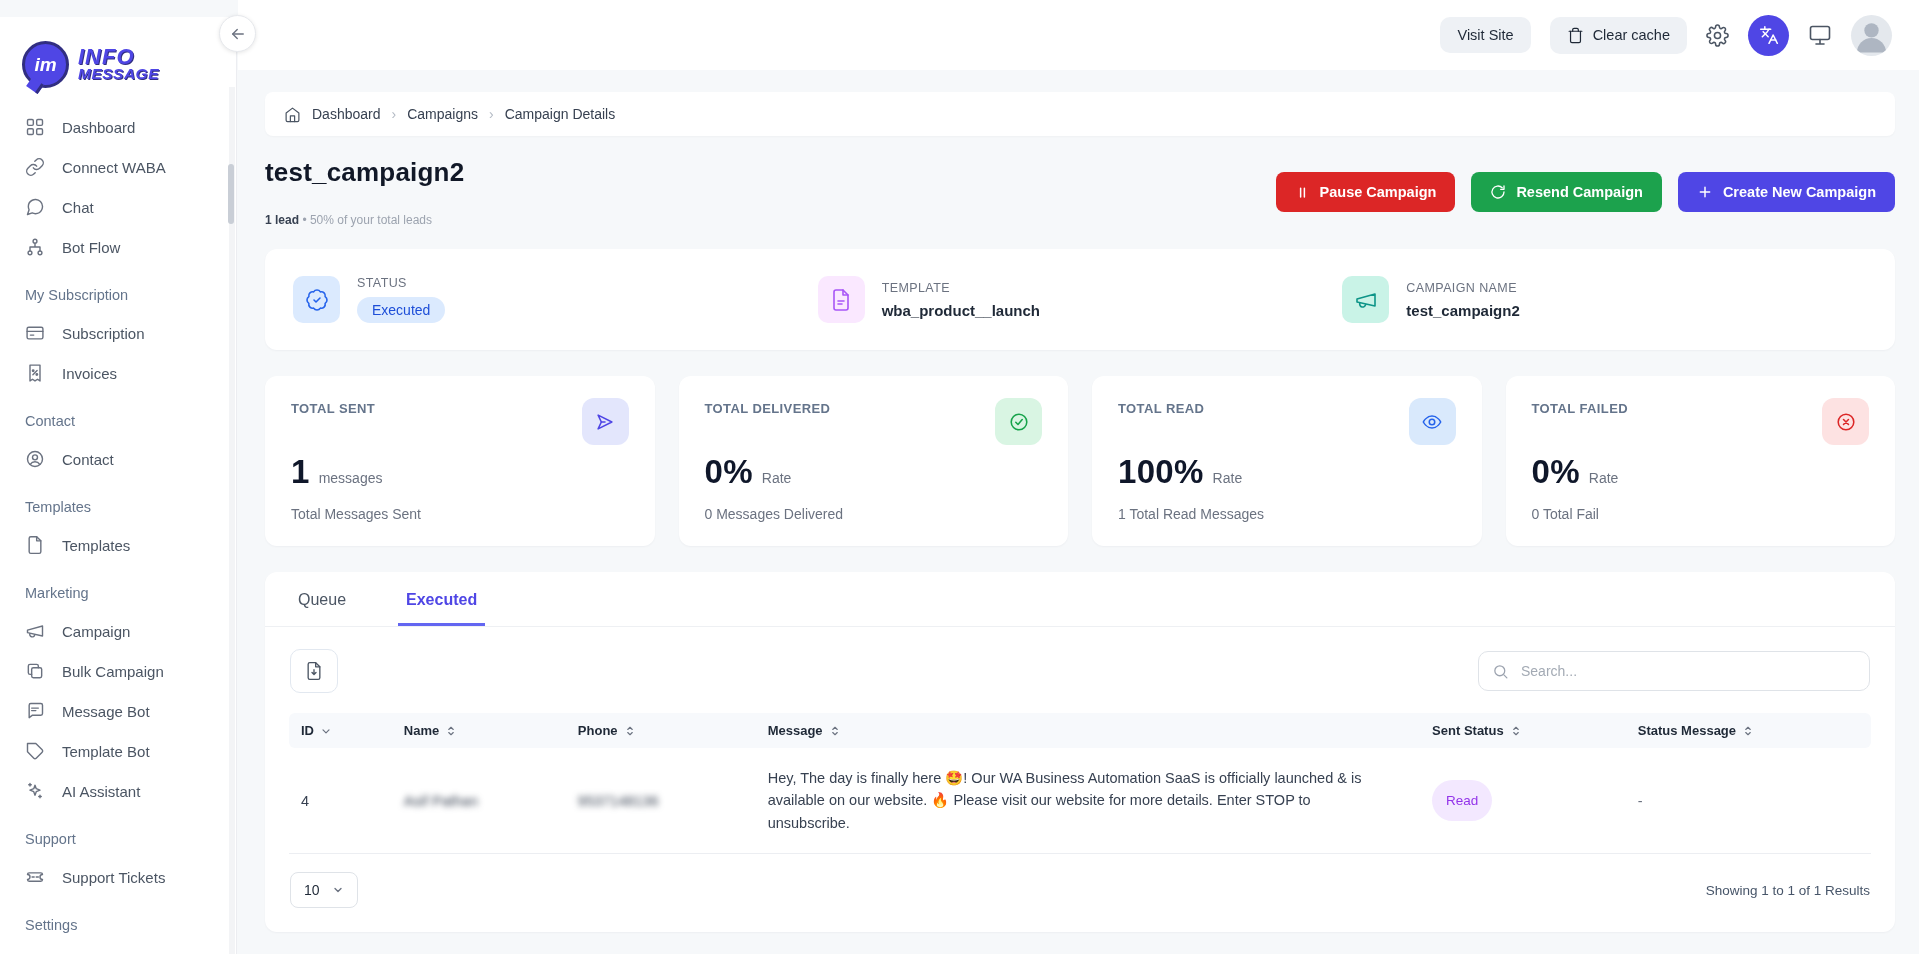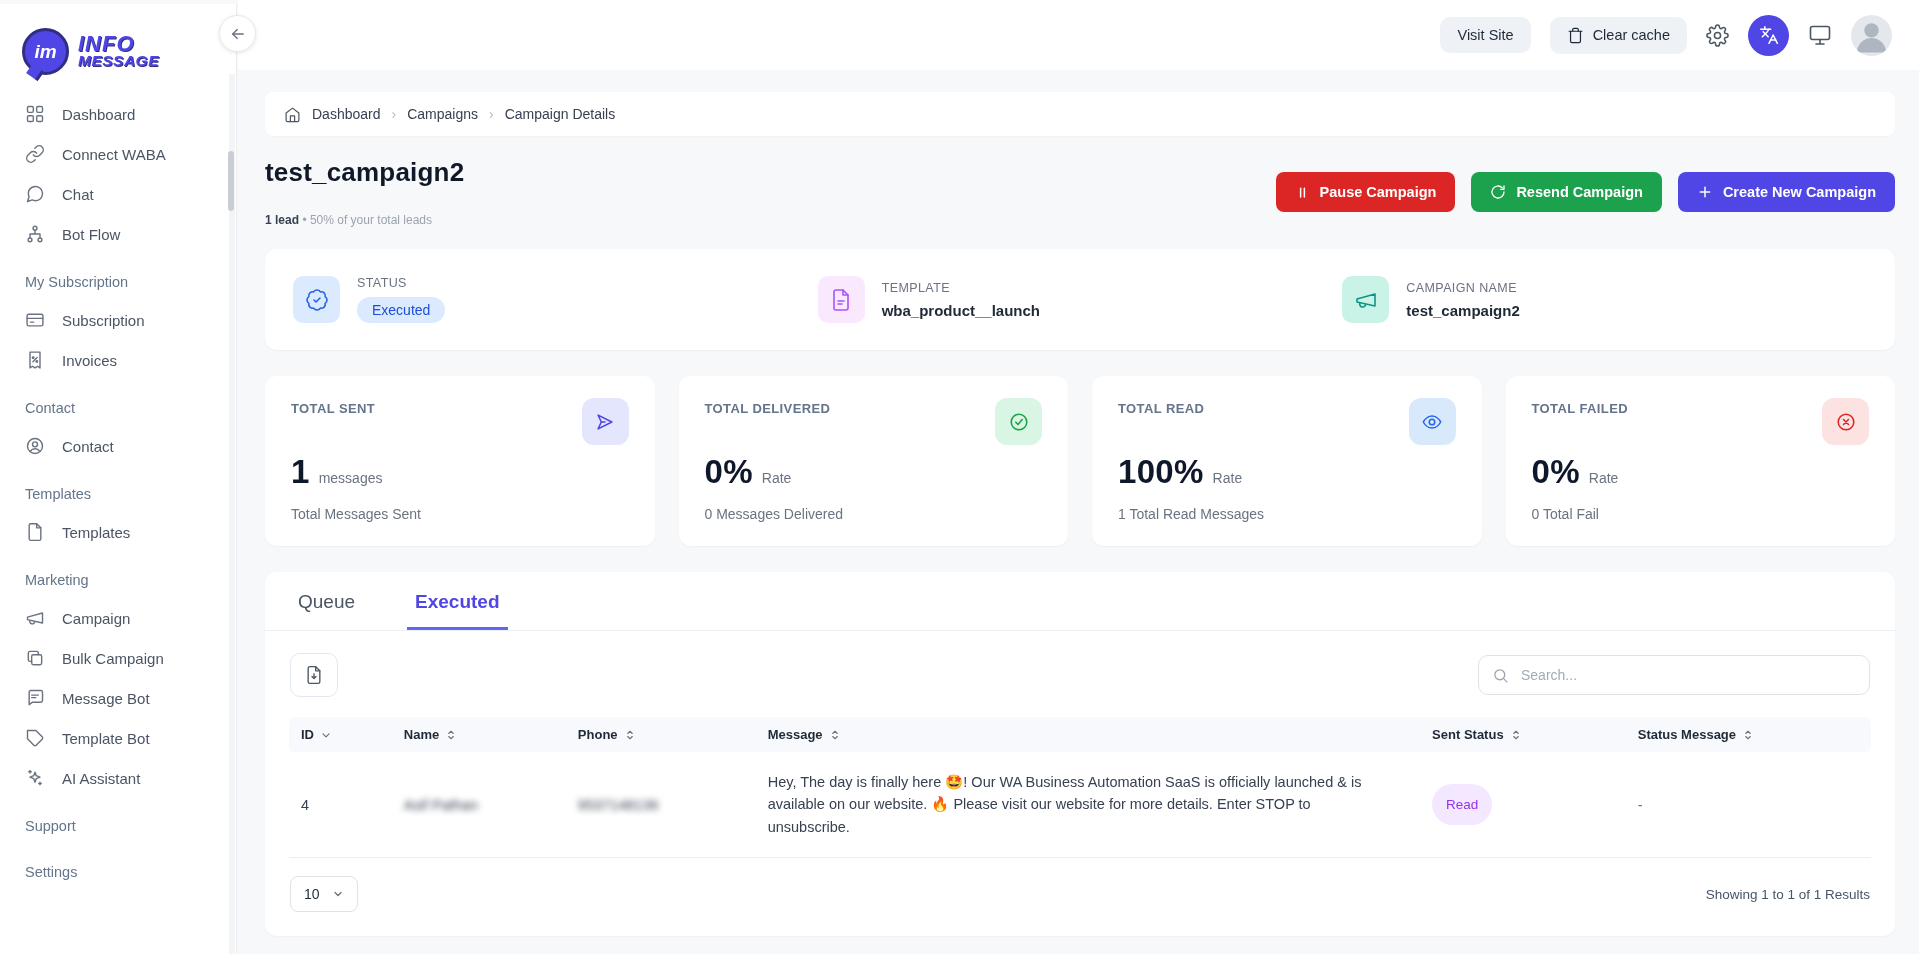--- a/index.html
+++ b/index.html
@@ -1,21 +1,21 @@
 <!DOCTYPE html>
 <html><head>
 <meta charset="utf-8">
 <style>
   * { margin:0; padding:0; box-sizing:border-box; }
   html,body { width:1919px; height:954px; overflow:hidden; }
   body { font-family:"Liberation Sans", sans-serif; background:#f6f8fa; color:#1f2937; }
   svg { display:block; }
 
   
-  .sidebar { position:fixed; left:0; top:4px; bottom:0; width:237px; background:#fff; border-right:1px solid #ecedf1; z-index:5; }
+  .sidebar { position:fixed; left:0; top:17px; bottom:0; width:237px; background:#fff; border-right:1px solid #ecedf1; z-index:5; }
   .logo { display:flex; align-items:center; gap:9px; padding:13px 0 0 22px; height:82px; }
   .logo-bubble { width:47px; height:47px; background:#4f46e5; border:3px solid #312e81; border-radius:50%; display:flex; align-items:center; justify-content:center; color:#fff; font-weight:800; font-style:italic; font-size:19px; position:relative; }
   .logo-bubble::after { content:""; position:absolute; left:3px; bottom:-6px; width:11px; height:11px; background:#4f46e5; border-right:3px solid #312e81; transform:rotate(35deg); }
   .logo-text { font-style:italic; font-weight:800; color:#4f46e5; line-height:0.92; letter-spacing:1px; text-shadow:1px 1px 0 #312e81; }
   .logo-text .l1 { font-size:22px; }
   .logo-text .l2 { font-size:15.5px; letter-spacing:.5px; }
   .nav { padding-top:8px; }
   .nav-link { display:flex; align-items:center; gap:17px; height:40px; padding:0 25px; color:#4b5563; font-size:15px; cursor:pointer; }
   .nav-link .ic { color:#6b7280; width:20px; height:20px; flex:none; }
   .nav-heading { padding:20px 25px 10px; color:#64748b; font-size:14.5px; }
@@ -67,21 +67,21 @@
   .stat-tile.blue   { background:#d9e9fc; color:#2563eb; }
   .stat-tile.red    { background:#fde2e2; color:#dc2626; }
   .stat-number { margin-top:37px; display:flex; align-items:baseline; gap:9px; }
   .stat-big { font-size:33px; font-weight:800; color:#0f172a; letter-spacing:.3px; }
   .stat-suffix { font-size:14px; color:#6b7280; }
   .stat-caption { margin-top:15px; font-size:14px; color:#6b7280; }
 
   
   .table-card { margin-top:26px; background:#fff; border-radius:12px; box-shadow:0 1px 2px rgba(16,24,40,.04); }
   .tabbar { display:flex; padding:0 25px; border-bottom:1px solid #eef0f3; }
-  .tab { padding:19px 8px 14px; margin-right:44px; font-size:19px; color:#4b5563; cursor:pointer; border-bottom:3px solid transparent; }
+  .tab { padding:19px 8px 14px; margin-right:44px; font-size:16px; color:#4b5563; cursor:pointer; border-bottom:3px solid transparent; }
   .tab.active { color:#4f46e5; font-weight:600; border-bottom-color:#6366f1; }
   .toolbar { display:flex; justify-content:space-between; align-items:center; padding:22px 25px 20px; }
   .export-btn { width:48px; height:44px; border:1px solid #e2e8f0; background:#fff; border-radius:10px; display:flex; align-items:center; justify-content:center; color:#4b5563; cursor:pointer; }
   .search-box { width:392px; height:40px; border:1px solid #dfe3e8; border-radius:10px; display:flex; align-items:center; gap:12px; padding:0 13px; color:#9ca3af; background:#fff; }
   .search-box input { border:none; outline:none; flex:1; font-size:14px; font-family:inherit; color:#374151; background:transparent; }
   .search-box input::placeholder { color:#a3aab4; }
 
   table.data { width:calc(100% - 48px); margin:0 24px; border-collapse:collapse; table-layout:fixed; }
   thead th { background:#f7f9fc; text-align:left; padding:10px 12px; font-size:13px; font-weight:700; color:#1f2937; white-space:nowrap; }
   thead th:first-child { border-radius:6px 0 0 6px; }
@@ -233,20 +233,29 @@
       <span class="ic">
           <svg width="20" height="20" viewBox="0 0 24 24" fill="none" stroke="currentColor" stroke-width="1.7" stroke-linecap="round" stroke-linejoin="round">
             <path d="m12 5-1.5 4.2L6 11l4.5 1.8L12 17l1.5-4.2L18 11l-4.5-1.8z"></path>
             <path d="M6 3v3M4.5 4.5h3"></path>
             <path d="M18 17v3M16.5 18.5h3"></path>
           </svg>
         </span>
       <span>AI Assistant</span>
     </div>
     <div class="nav-heading">Support</div>
+    <div class="nav-link">
+      <span class="ic">
+          <svg width="20" height="20" viewBox="0 0 24 24" fill="none" stroke="currentColor" stroke-width="1.7" stroke-linecap="round" stroke-linejoin="round">
+            <path d="M3 9a2 2 0 0 1 2-2h14a2 2 0 0 1 2 2 3 3 0 0 0 0 6 2 2 0 0 1-2 2H5a2 2 0 0 1-2-2 3 3 0 0 0 0-6z"></path>
+            <path d="M8.5 12h2.5M13.5 12H16"></path>
+          </svg>
+        </span>
+      <span>Support Tickets</span>
+    </div>
     <div class="nav-heading">Settings</div>
   </nav>
   <div class="sb-scrollbar">
       <div class="sb-thumb"></div>
     </div>
 </aside>
 <button class="collapse-btn">
   <span>
       <svg width="18" height="18" viewBox="0 0 24 24" fill="none" stroke="currentColor" stroke-width="1.8" stroke-linecap="round" stroke-linejoin="round">
         <path d="M19 12H5"></path>

